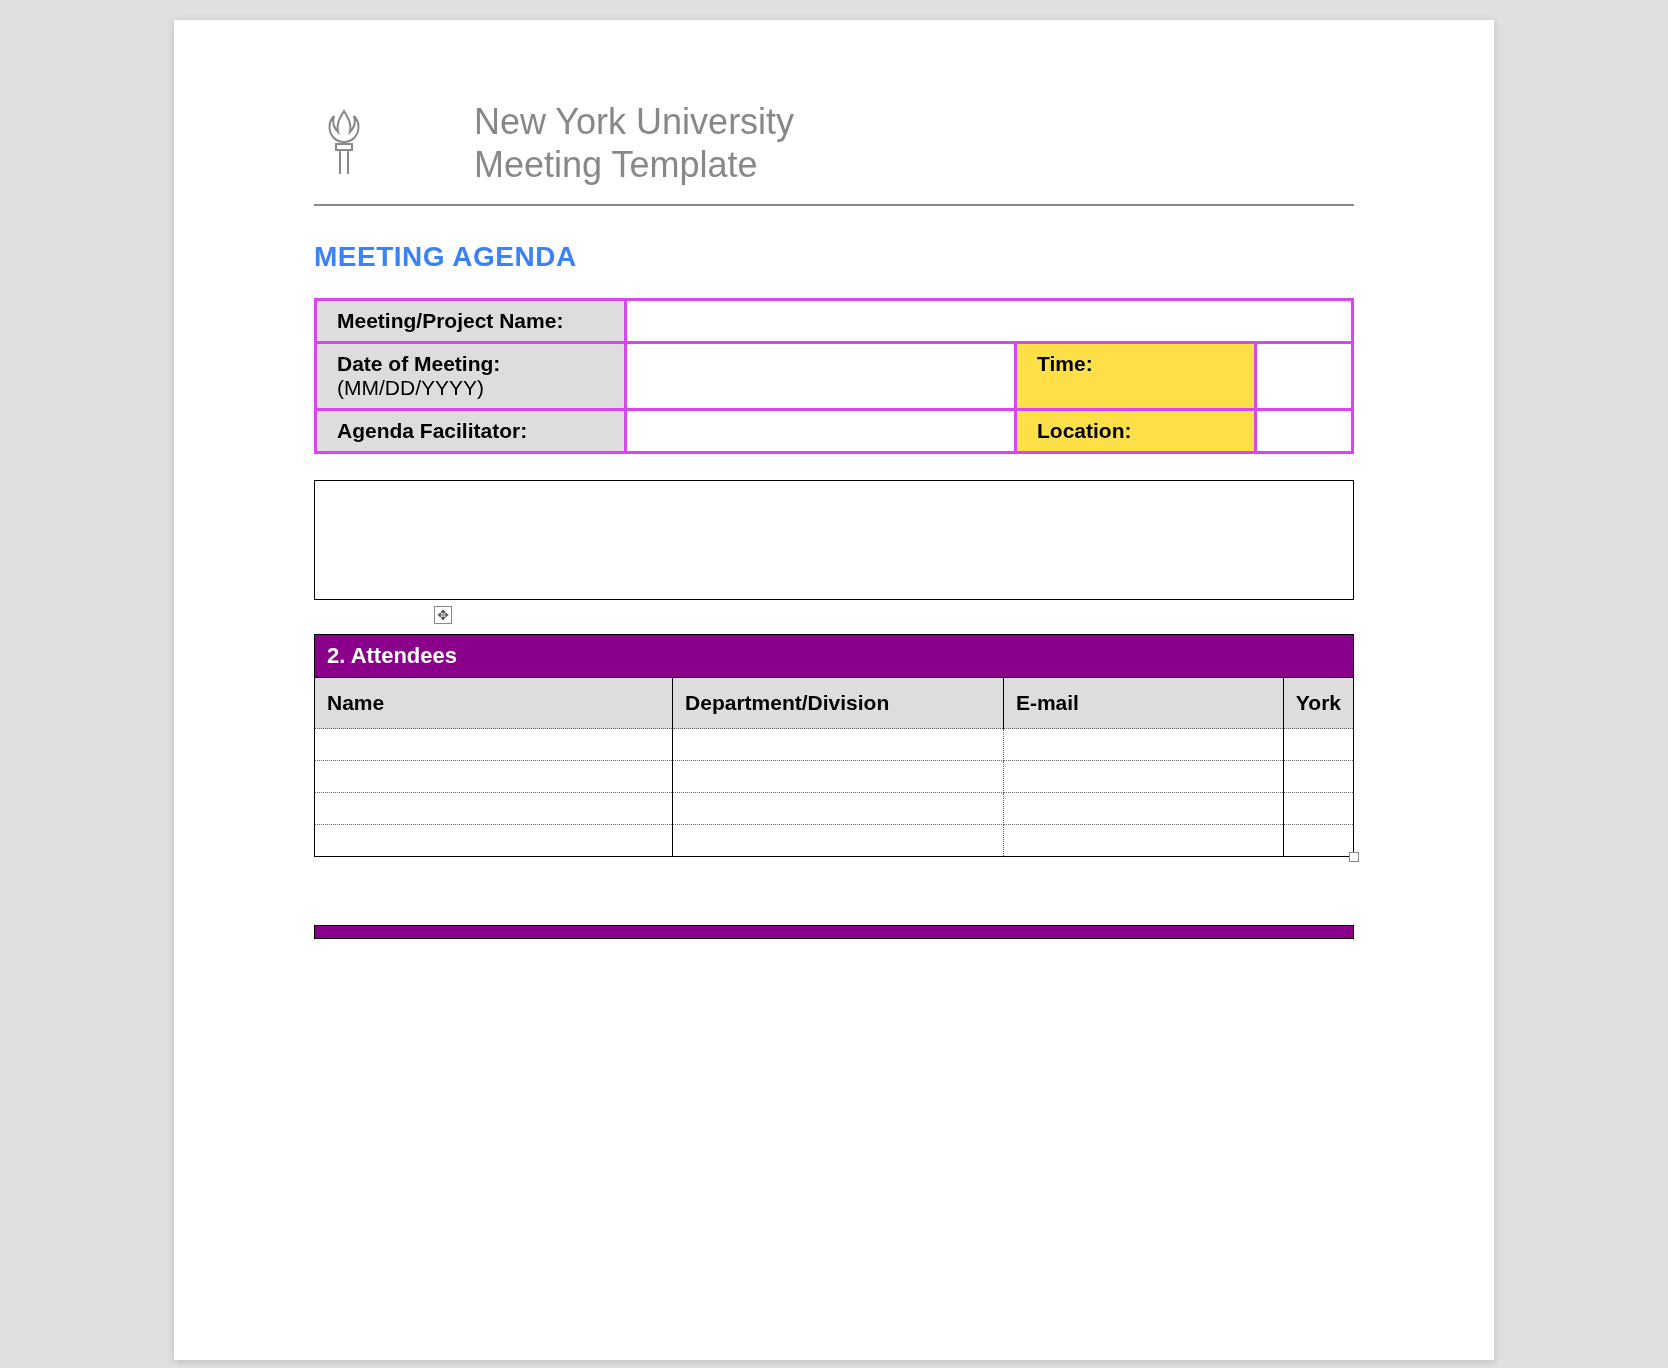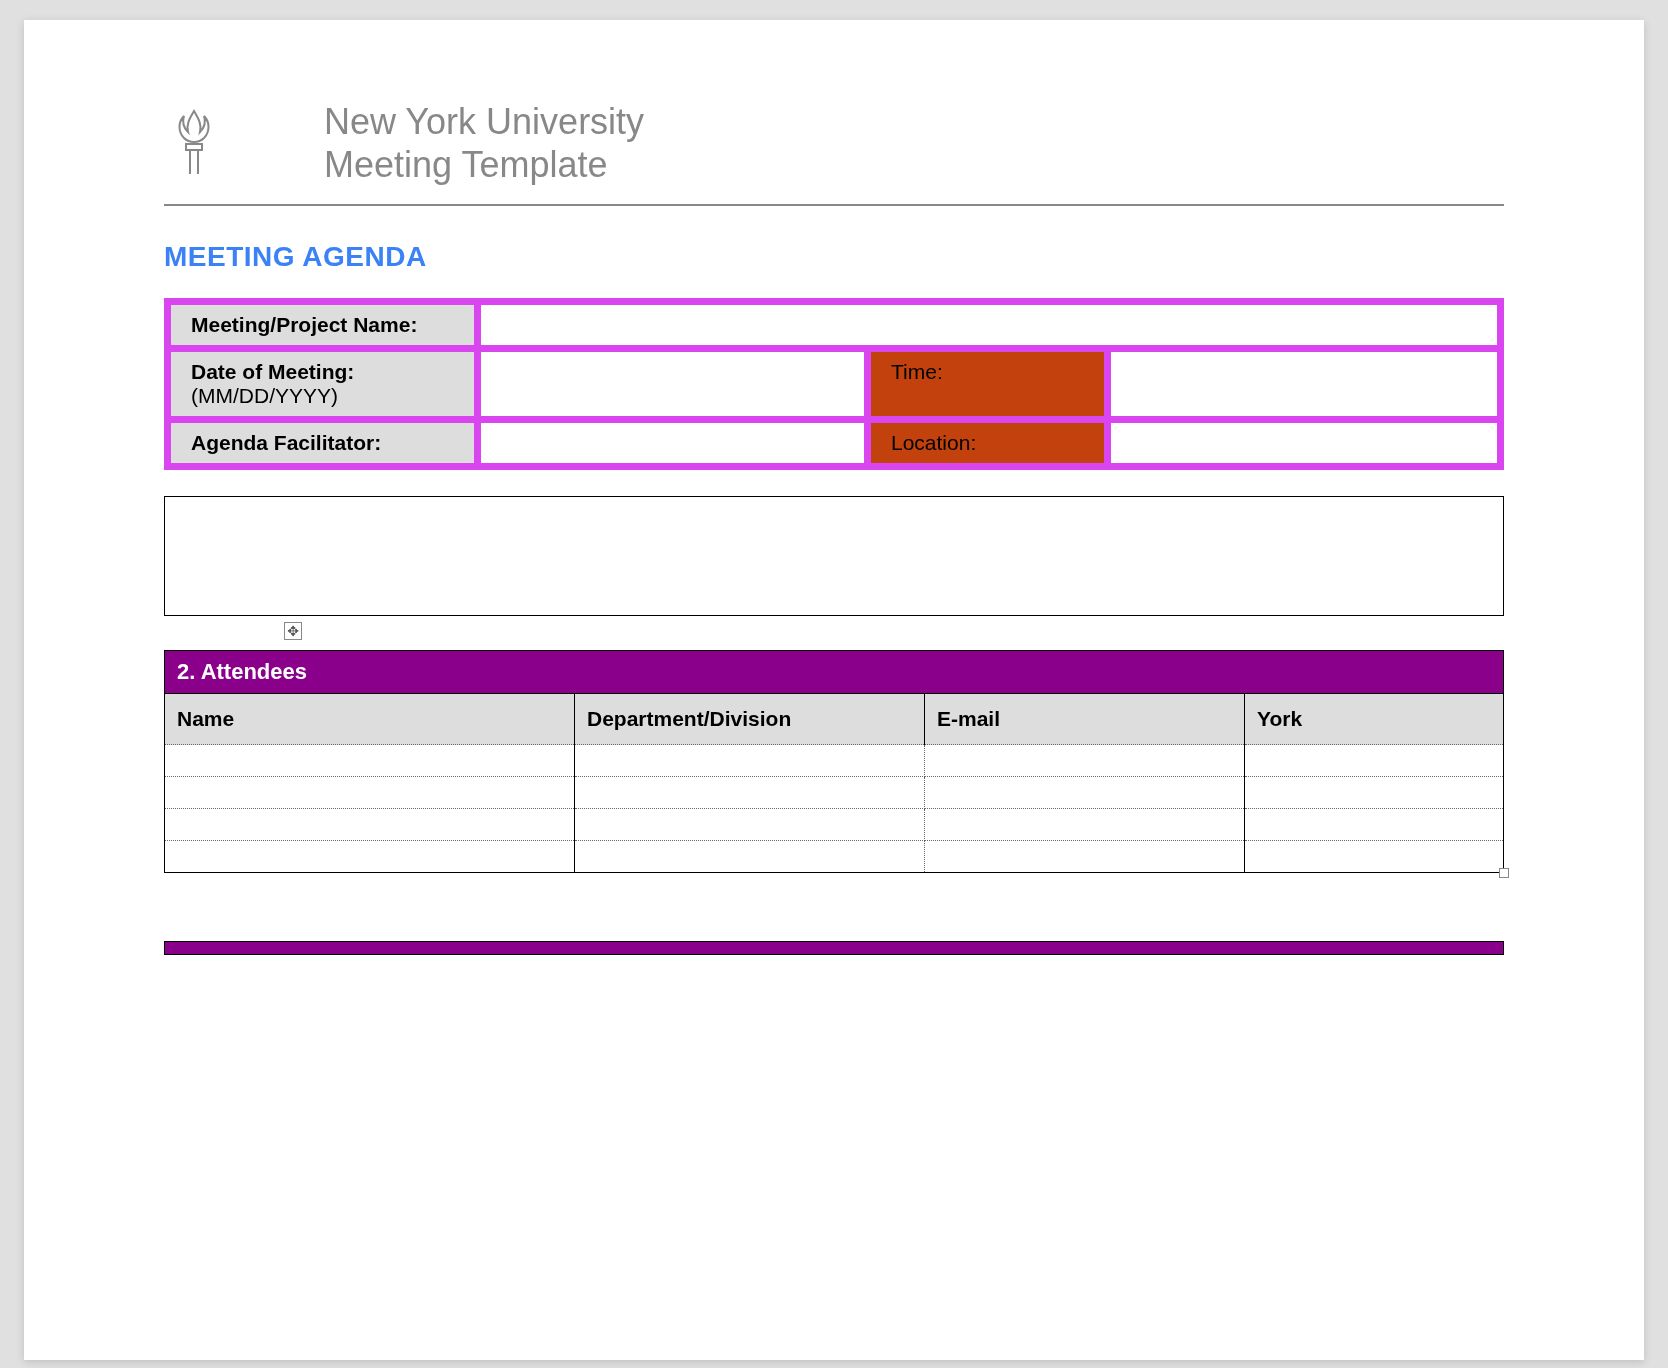--- a/index.html
+++ b/index.html
@@ -3,21 +3,21 @@
   <meta charset="utf-8">
   <style>
     * { box-sizing: border-box; margin: 0; padding: 0; }
     body {
       background: #e0e0e0;
       font-family: Arial, Helvetica, sans-serif;
       padding: 20px 0;
     }
     .page {
       background: #fff;
-      width: 1620px;
+      width: 1320px;
       margin: 0 auto;
       padding: 80px 140px 20px 140px;
       box-shadow: 0 2px 8px rgba(0,0,0,0.15);
       min-height: 1340px;
       position: relative;
     }
     .header {
       display: flex;
       align-items: center;
       gap: 100px;
@@ -36,33 +36,33 @@
       font-size: 28px;
       font-weight: bold;
       letter-spacing: 0.5px;
       margin: 35px 0 25px 0;
     }
     table {
       border-collapse: collapse;
       width: 100%;
     }
     .info-table td {
-      border: 7px solid #d946ef;
+      border: 3px solid #d946ef;
       padding: 8px 20px;
       font-size: 21px;
       vertical-align: top;
     }
     .info-table .label {
       background: #ddd;
       font-weight: bold;
       width: 310px;
     }
     .info-table .label-narrow {
-      background: #c2410c;
-      font-weight: normal;
+      background: #fde047;
+      font-weight: bold;
       width: 240px;
     }
     .info-table .date-sub {
       font-weight: normal;
     }
     .section-header {
       background: #8b008b;
       color: #fff;
       font-weight: bold;
       font-size: 22px;

